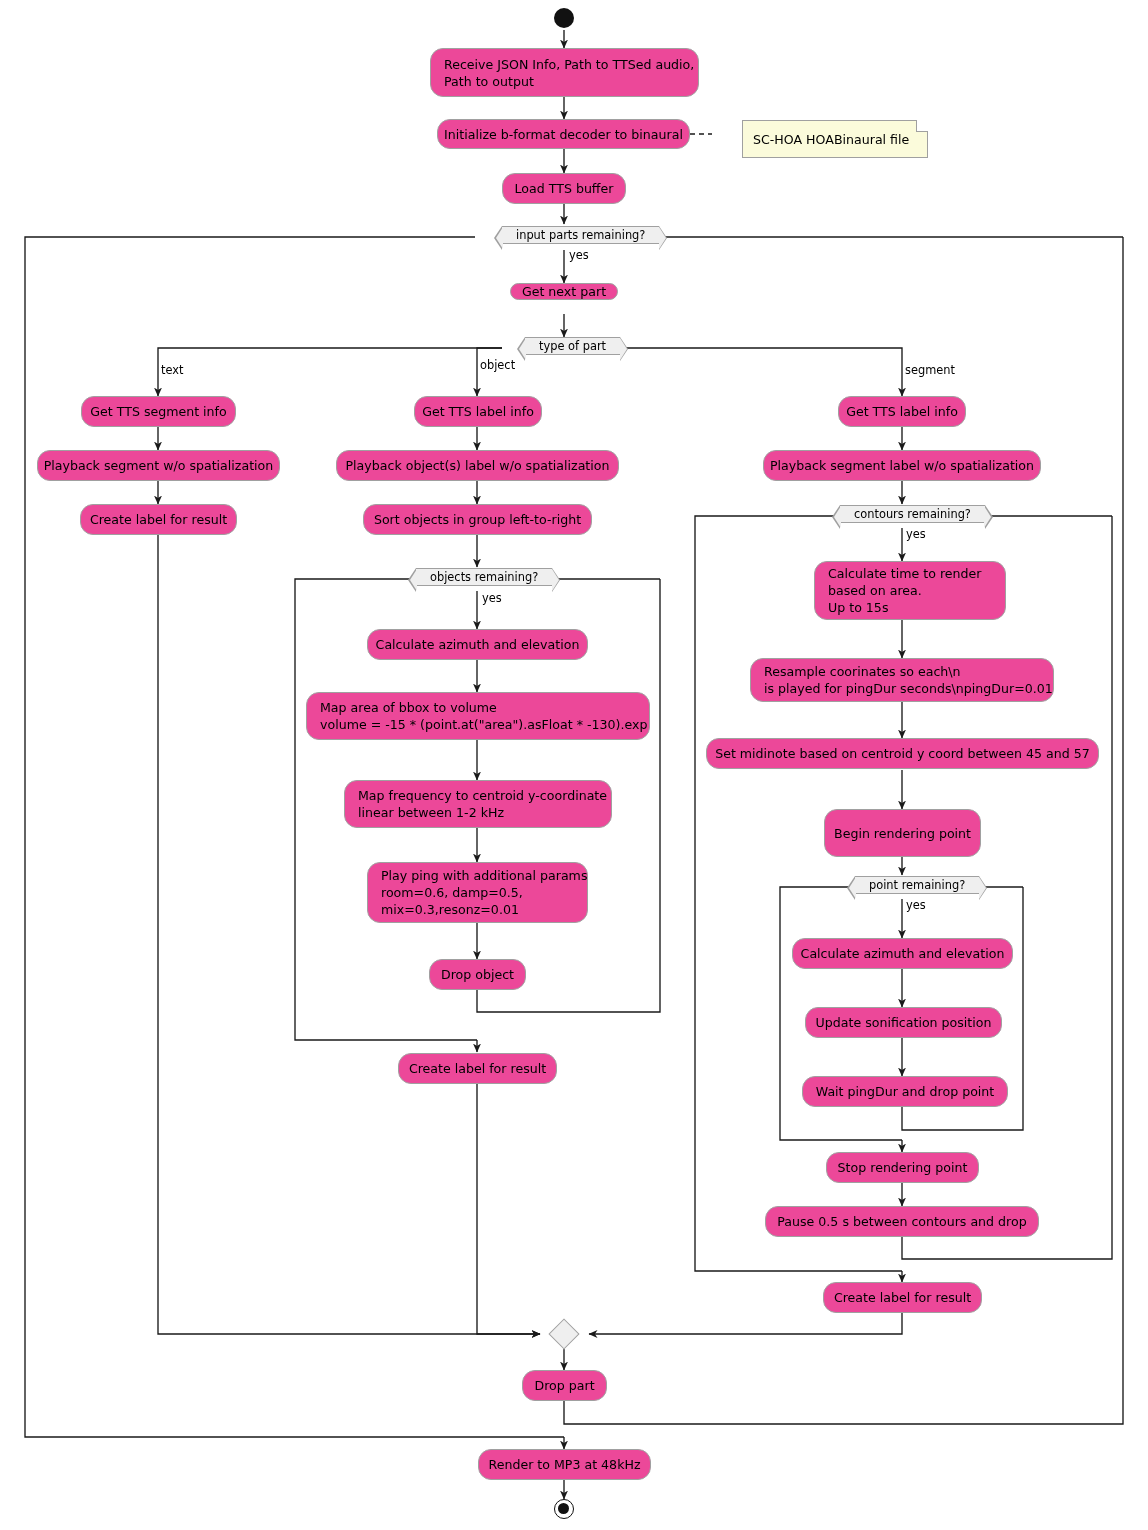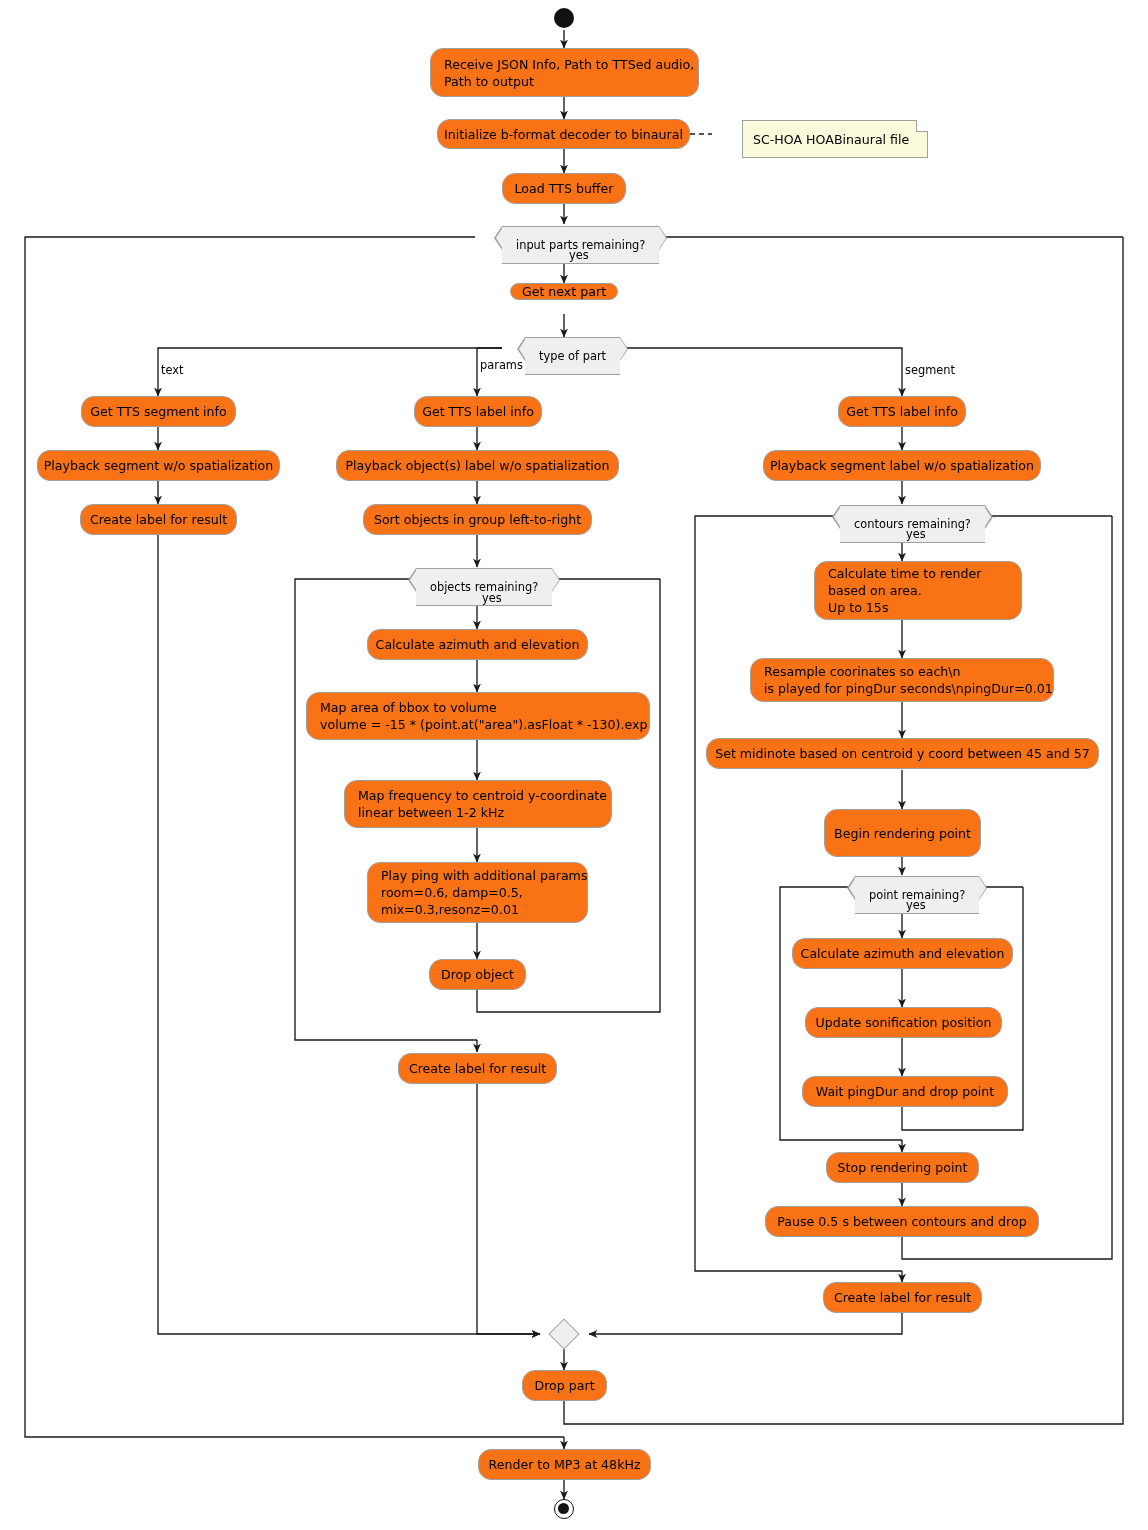--- a/index.html
+++ b/index.html
@@ -12,41 +12,41 @@
     font-family:"DejaVu Sans","Liberation Sans",sans-serif;
     overflow:hidden;
   }
   svg.wires{
     position:absolute; left:0; top:0; width:1148px; height:1530px;
     pointer-events:none;
   }
   .node{
     position:absolute;
     box-sizing:border-box;
-    background:#f97316;
+    background:#ec4899;
     border:1px solid #A0A0A0;
     border-radius:13px;
     color:#000000;
     font-size:12.6px;
     line-height:17px;
     display:flex;
     align-items:center;
     padding:5px 13px;
     white-space:pre;
     box-shadow:0 0 0 0 rgba(0,0,0,0);
   }
   .node.center{justify-content:center;}
   .diamond-label{
     position:absolute;
     box-sizing:border-box;
     background:#EFEFEF;
     color:#000;
     font-size:11.4px;
     line-height:14px;
-    height:38px;
+    height:18px;
     display:flex;align-items:center;justify-content:flex-start;
     padding:0 14px;
     border-top:1px solid #A0A0A0;
     border-bottom:1px solid #A0A0A0;
   }
   .diamond-label::before,.diamond-label::after{
     content:"";
     position:absolute;
     top:-1px;
     width:0;height:0;
@@ -255,21 +255,21 @@
   <div class="edge-label" style="left:569px; top:249px;">yes</div>
 
   <div class="node center" style="left:510px; top:283px; width:108px; height:17px;">Get next part</div>
 
   <div class="diamond-label" style="left:525px; top:337px;">
     <span class="dl-mask-l"></span>
     <span class="dl-mask-r"></span>
     <span class="dl-inner">type of part</span>
   </div>
   <div class="edge-label" style="left:161px; top:364px;">text</div>
-  <div class="edge-label" style="left:480px; top:359px;">params</div>
+  <div class="edge-label" style="left:480px; top:359px;">object</div>
   <div class="edge-label" style="left:905px; top:364px;">segment</div>
 
   <div class="node center" style="left:81px; top:396px; width:155px; height:31px;">Get TTS segment info</div>
   <div class="node center" style="left:37px; top:450px; width:243px; height:31px;">Playback segment w/o spatialization</div>
   <div class="node center" style="left:80px; top:504px; width:157px; height:31px;">Create label for result</div>
 
   <div class="node center" style="left:414px; top:396px; width:128px; height:31px;">Get TTS label info</div>
   <div class="node center" style="left:336px; top:450px; width:283px; height:31px;">Playback object(s) label w/o spatialization</div>
   <div class="node center" style="left:363px; top:504px; width:229px; height:31px;">Sort objects in group left-to-right</div>
 
@@ -294,21 +294,21 @@
   <div class="node center" style="left:838px; top:396px; width:128px; height:31px;">Get TTS label info</div>
   <div class="node center" style="left:763px; top:450px; width:278px; height:31px;">Playback segment label w/o spatialization</div>
 
   <div class="diamond-label" style="left:840px; top:505px;">
     <span class="dl-mask-l"></span>
     <span class="dl-mask-r"></span>
     <span class="dl-inner">contours remaining?</span>
   </div>
   <div class="edge-label" style="left:906px; top:528px;">yes</div>
 
-  <div class="node" style="left:814px; top:561px; width:208px; height:59px;">Calculate time to render
+  <div class="node" style="left:814px; top:561px; width:192px; height:59px;">Calculate time to render
 based on area.
 Up to 15s</div>
   <div class="node" style="left:750px; top:658px; width:304px; height:44px;">Resample coorinates so each\n
 is played for pingDur seconds\npingDur=0.01</div>
   <div class="node center" style="left:706px; top:738px; width:393px; height:31px;">Set midinote based on centroid y coord between 45 and 57</div>
   <div class="node center" style="left:824px; top:809px; width:157px; height:48px;">Begin rendering point</div>
 
   <div class="diamond-label" style="left:855px; top:876px;">
     <span class="dl-mask-l"></span>
     <span class="dl-mask-r"></span>

